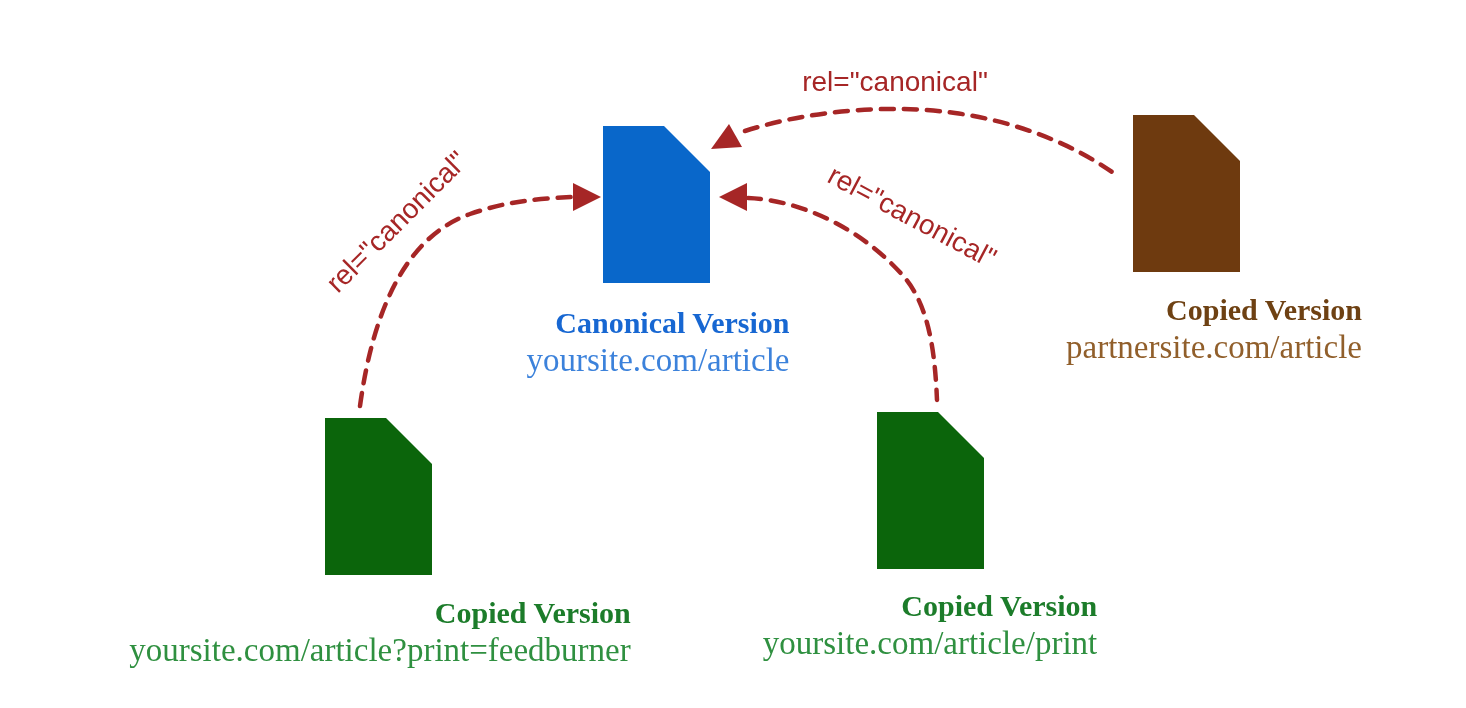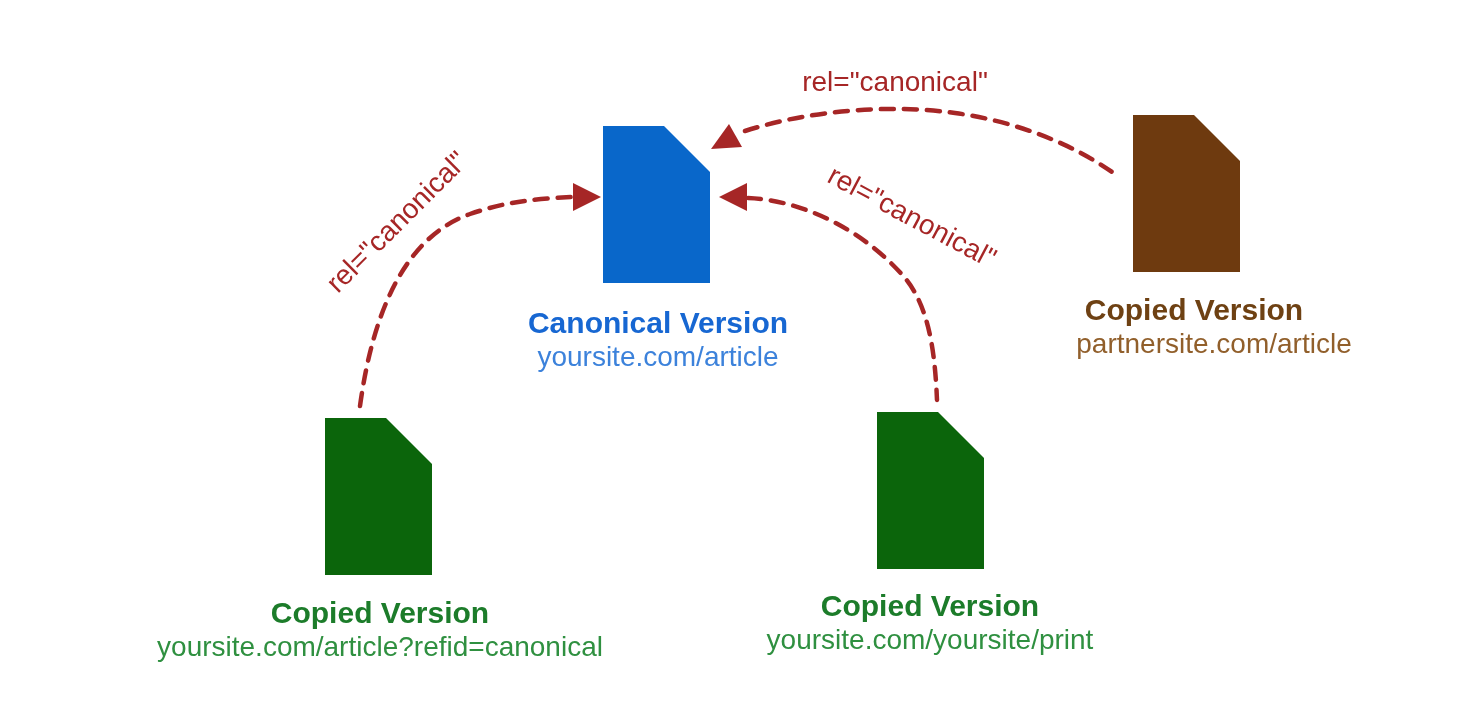--- a/index.html
+++ b/index.html
@@ -28,26 +28,27 @@
     clip-path: polygon(0 0, calc(100% - 46px) 0, 100% 46px, 100% 100%, 0 100%);
   }
   .doc-canonical   { left: 603px;  top: 126px; background: var(--canonical-fill); }
   .doc-partner     { left: 1133px; top: 115px; background: var(--copy-brown-fill); }
   .doc-feedburner  { left: 325px;  top: 418px; background: var(--copy-green-fill); }
   .doc-print       { left: 877px;  top: 412px; background: var(--copy-green-fill); }
 
   .node-text {
     position: absolute;
     transform: translateX(-50%);
-    text-align: center;
+    text-align: right;
     line-height: 1.16;
     white-space: nowrap;
+    font-family: Liberation Serif, serif;
   }
   .node-text .t { font-weight: bold; font-size: 30px; }
-  .node-text .u { font-size: 28px; }
+  .node-text .u { font-size: 33px; }
 
   .text-canonical  { left: 658px;  top: 306px; }
   .text-canonical .t { color: var(--canonical-label); }
   .text-canonical .u { color: var(--canonical-url); }
 
   .text-partner    { left: 1194px; top: 293px; }
   .text-partner .t { color: var(--copy-brown-label); }
   .text-partner .u { color: var(--copy-brown-url); margin-left: 40px; }
 
   .text-feedburner { left: 380px;  top: 596px; }
@@ -95,25 +96,25 @@
     <div class="u">yoursite.com/article</div>
   </div>
 
   <div class="node-text text-partner">
     <div class="t">Copied Version</div>
     <div class="u">partnersite.com/article</div>
   </div>
 
   <div class="node-text text-feedburner">
     <div class="t">Copied Version</div>
-    <div class="u">yoursite.com/article?refid=canonical</div>
+    <div class="u">yoursite.com/article?print=feedburner</div>
   </div>
 
   <div class="node-text text-print">
     <div class="t">Copied Version</div>
-    <div class="u">yoursite.com/yoursite/print</div>
+    <div class="u">yoursite.com/article/print</div>
   </div>
 
   <div class="edge-label edge-label-left">rel="canonical"</div>
   <div class="edge-label edge-label-middle">rel="canonical"</div>
   <div class="edge-label edge-label-top">rel="canonical"</div>
 
 </div>
 
 </body></html>

